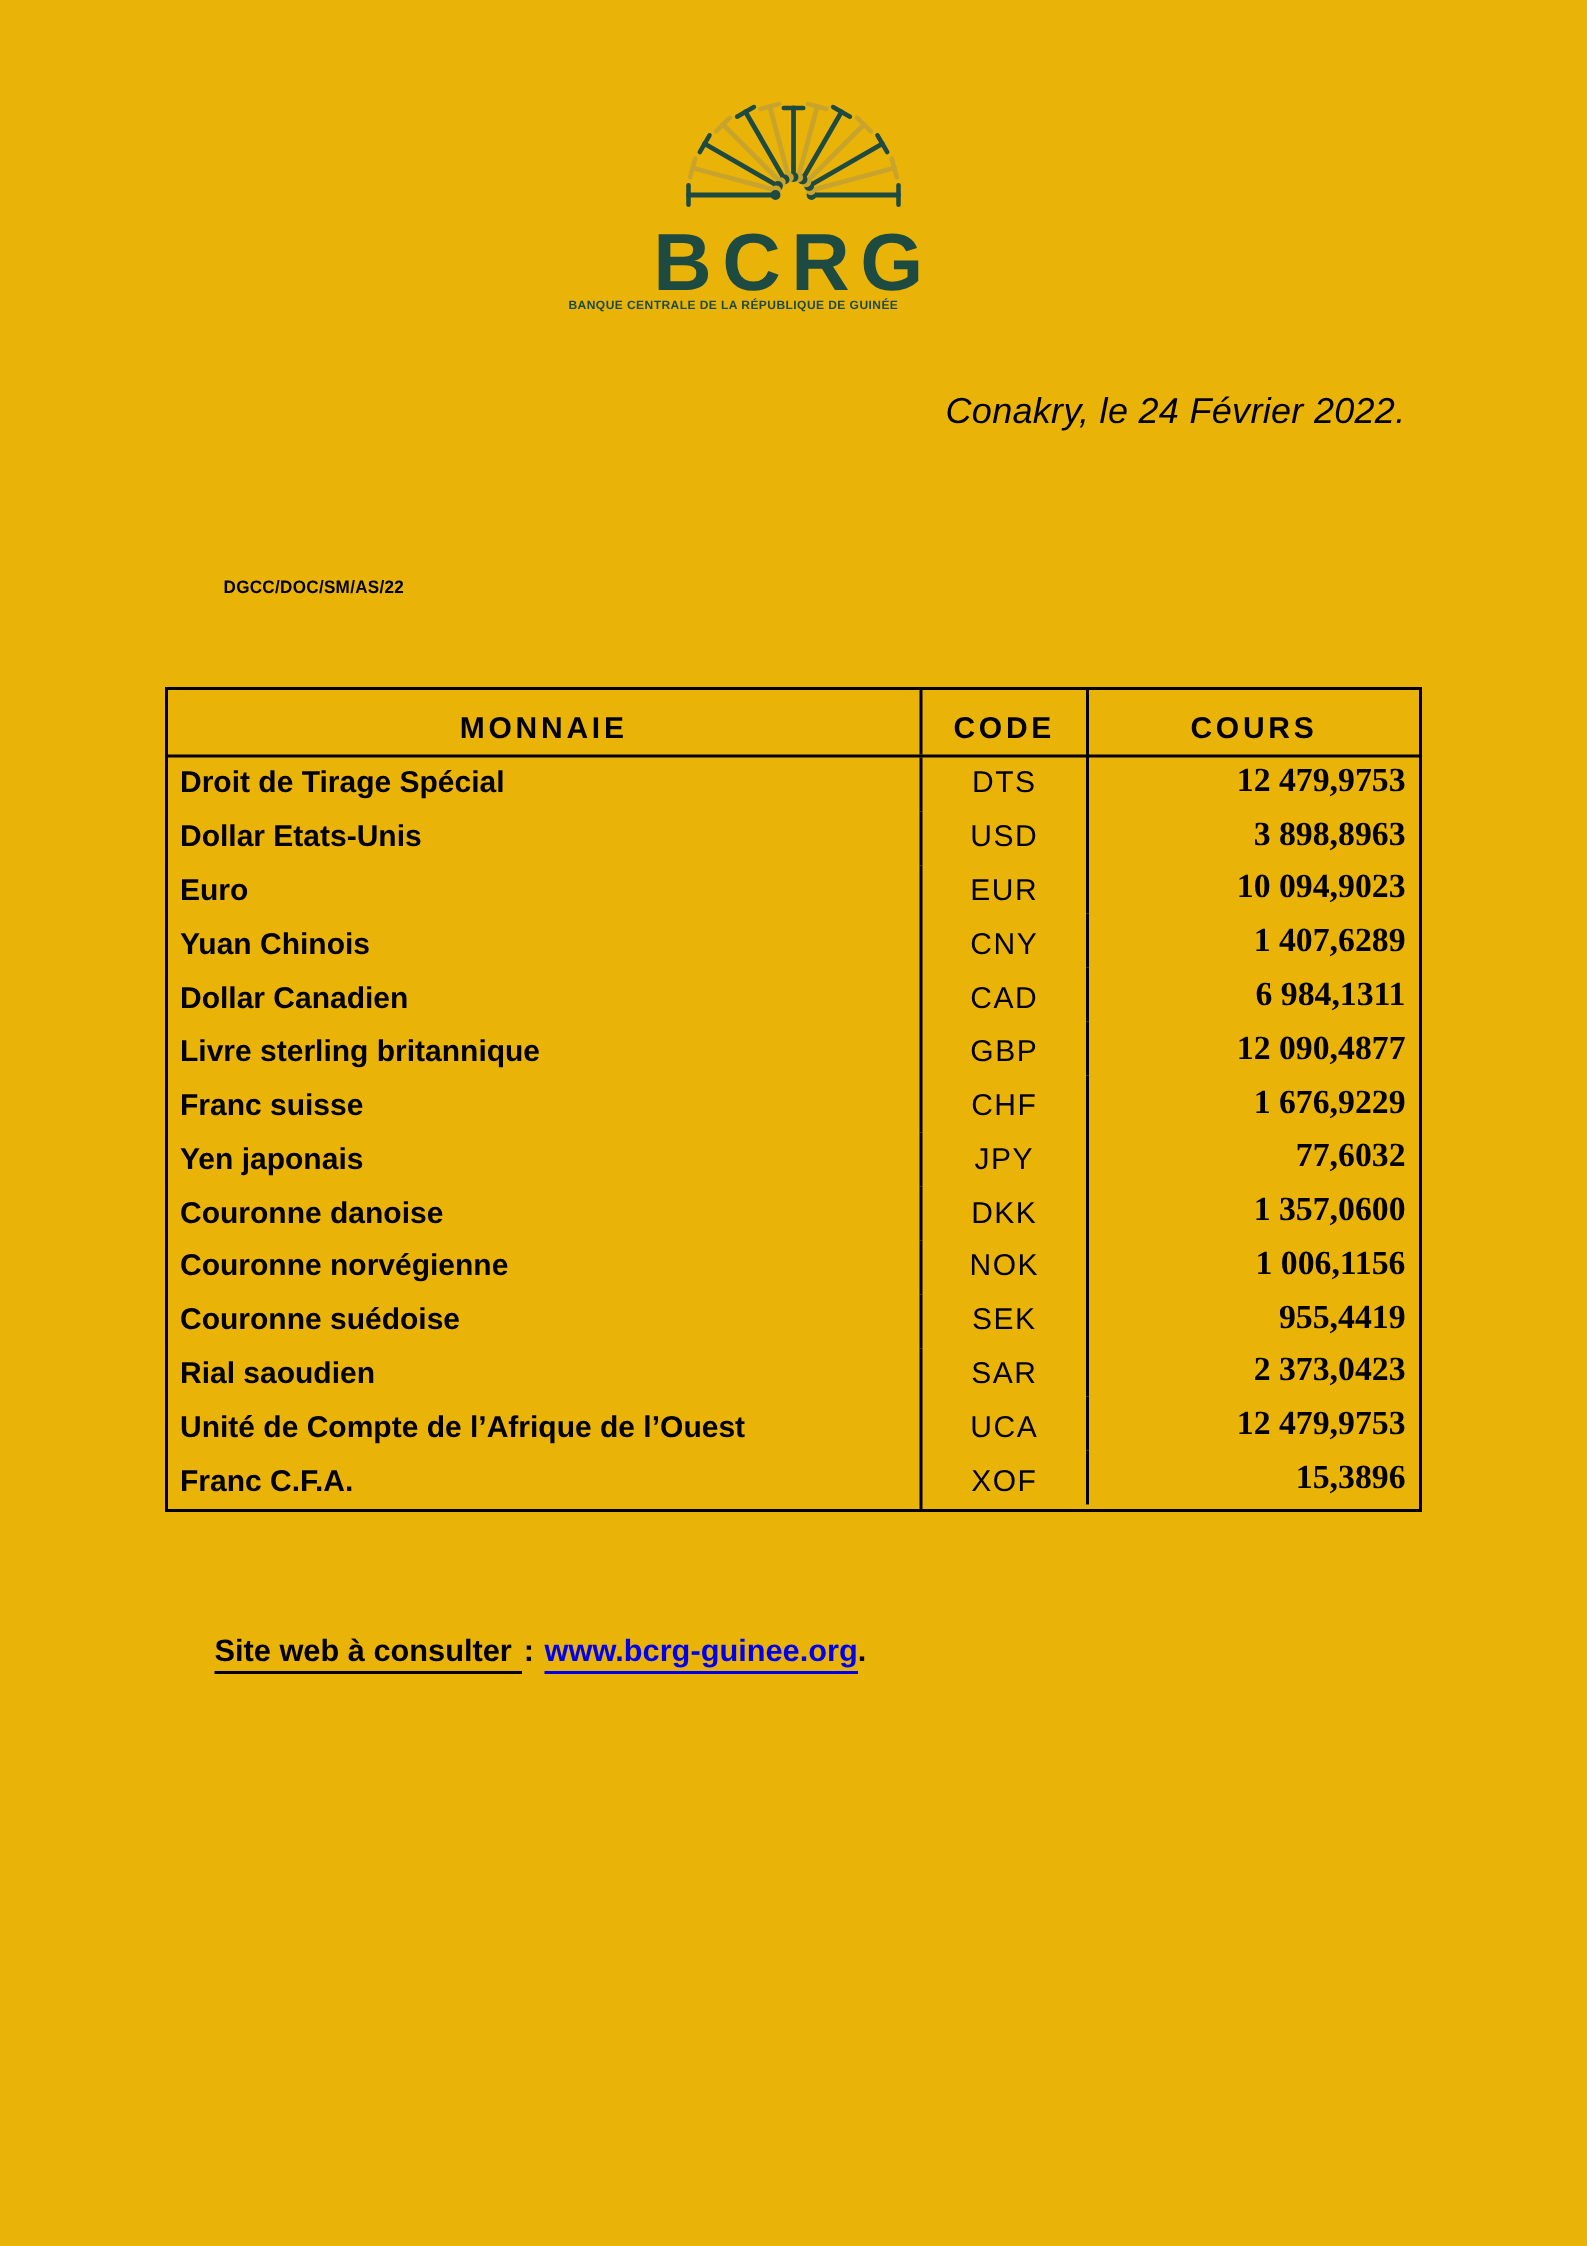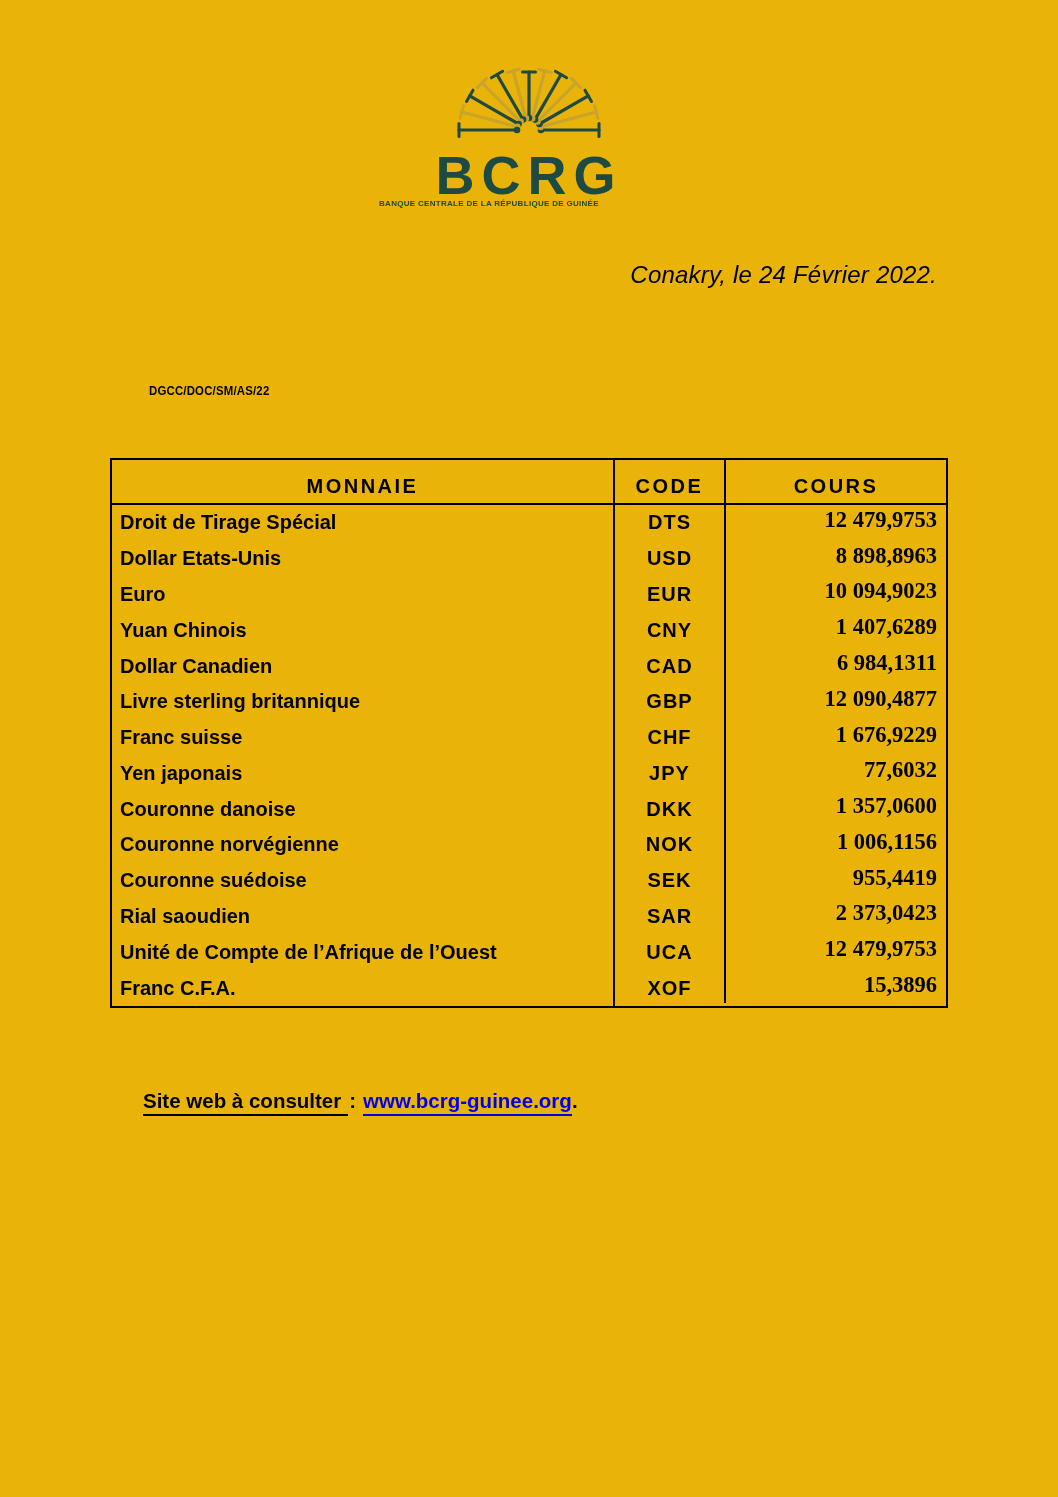--- a/index.html
+++ b/index.html
@@ -49,21 +49,21 @@
   .rates {
     position:absolute; left:110px; top:458px; width:838px; height:550px;
     border:2px solid #000; display:flex; flex-direction:column;
   }
   .tr { display:flex; flex:1; min-height:0; }
   .tr.head { flex:0 0 45px; border-bottom:2px solid #000; }
   .td { display:flex; align-items:center; }
   .c-monnaie { width:501px; padding-left:8px; font-weight:700; font-size:20px; }
   .c-code {
     width:111px; border-left:2px solid #000; justify-content:center;
-    font-weight:700; font-size:20px; letter-spacing:1px;
+    font-weight:400; font-size:20px; letter-spacing:1px;
   }
   .c-cours {
     flex:1; border-left:2px solid #000; justify-content:flex-end;
     padding-right:9px; font-family:"Liberation Serif", serif;
     font-weight:700; font-size:22.5px; position:relative; top:-3px;
   }
   .tr.head .td {
     align-items:flex-end; justify-content:center; padding:0 0 5px 0;
     font-family:"Liberation Sans", sans-serif; font-weight:700;
     font-size:20px; letter-spacing:2.5px; top:0;
@@ -143,21 +143,21 @@
     </div>
 
     <div class="tr">
       <div class="td c-monnaie">Droit de Tirage Spécial</div>
       <div class="td c-code">DTS</div>
       <div class="td c-cours">12 479,9753</div>
     </div>
     <div class="tr">
       <div class="td c-monnaie">Dollar Etats-Unis</div>
       <div class="td c-code">USD</div>
-      <div class="td c-cours">8 898,8963</div>
+      <div class="td c-cours">3 898,8963</div>
     </div>
     <div class="tr">
       <div class="td c-monnaie">Euro</div>
       <div class="td c-code">EUR</div>
       <div class="td c-cours">10 094,9023</div>
     </div>
     <div class="tr">
       <div class="td c-monnaie">Yuan Chinois</div>
       <div class="td c-code">CNY</div>
       <div class="td c-cours">1 407,6289</div>

